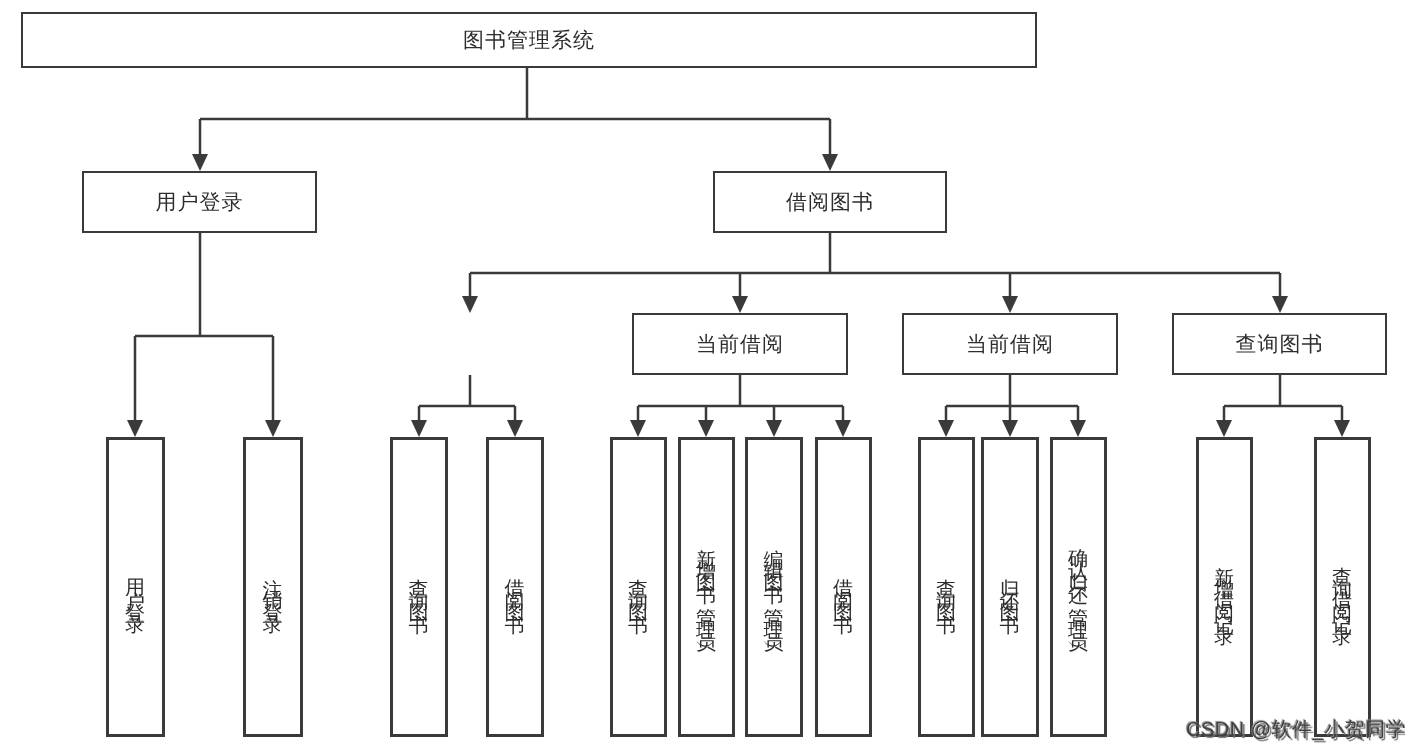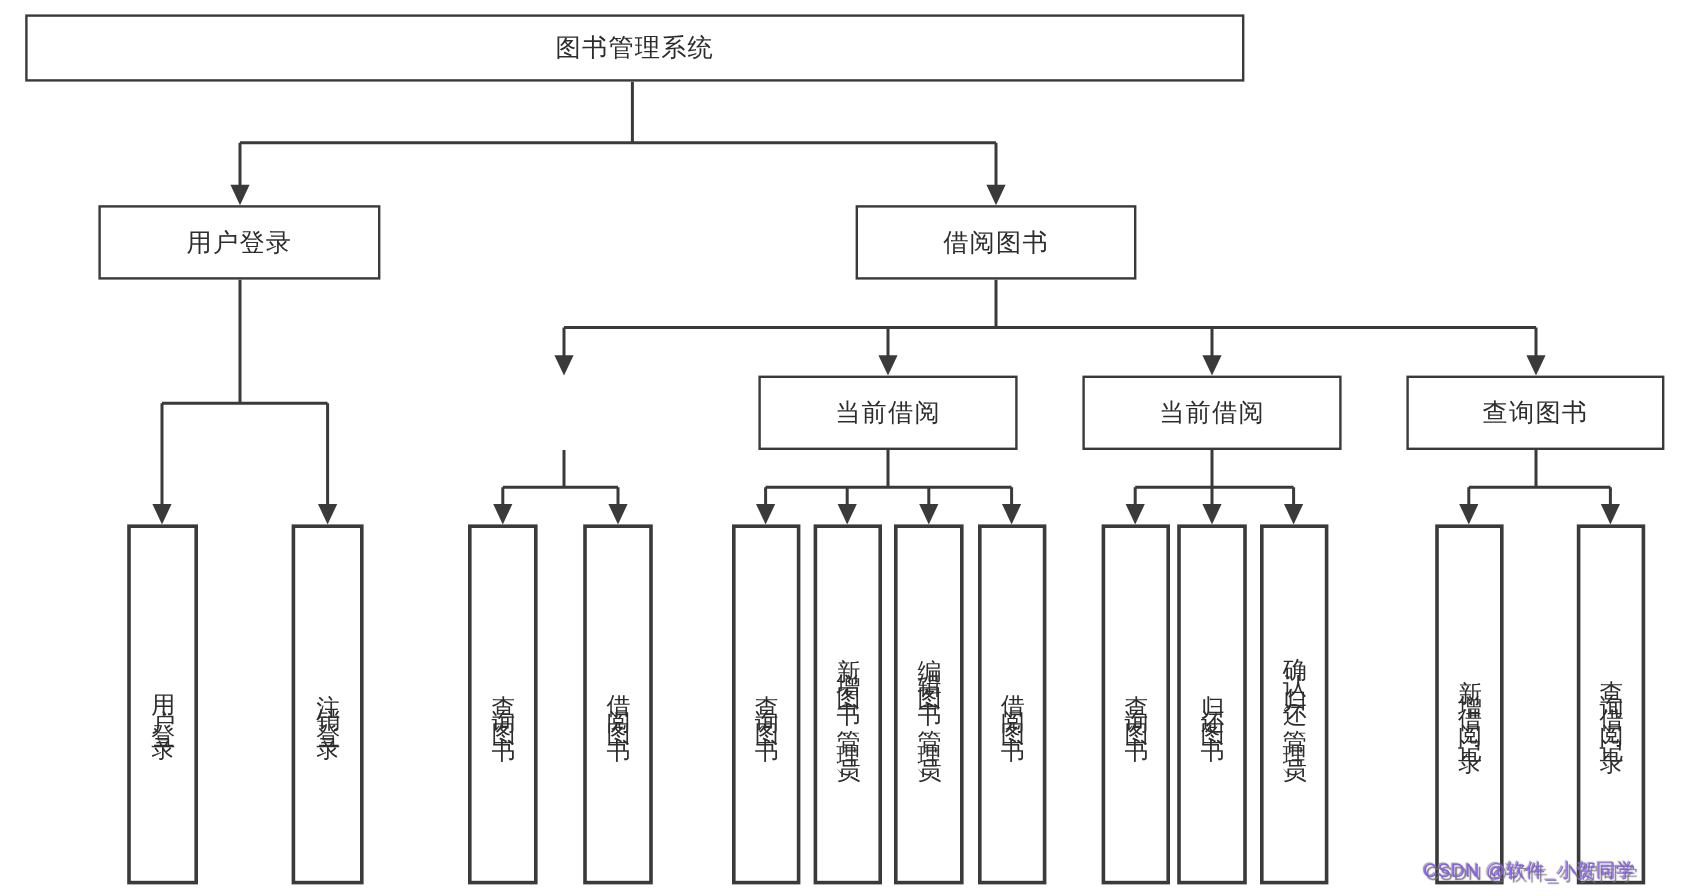--- a/index.html
+++ b/index.html
@@ -72,22 +72,22 @@
   #leaf-query-book-3   { left: 918px;  width: 57px; }
   #leaf-return-book    { left: 981px;  width: 58px; }
   #leaf-confirm-return { left: 1050px; width: 57px; }
   #leaf-add-record     { left: 1196px; width: 57px; }
   #leaf-query-record   { left: 1314px; width: 57px; }
   .watermark {
     position: absolute;
     left: 1186px;
     top: 716px;
     z-index: 3;
-    font-size: 16px;
-    color: #8b5cf6;
+    font-size: 20px;
+    color: #404040;
     text-shadow: 2px 2px 1px #6e6e6e, -1px -1px 1px #8a8a8a;
     white-space: nowrap;
     letter-spacing: 0.5px;
   }
 </style>
 </head>
 <body>
 
 <div class="stage">
 

